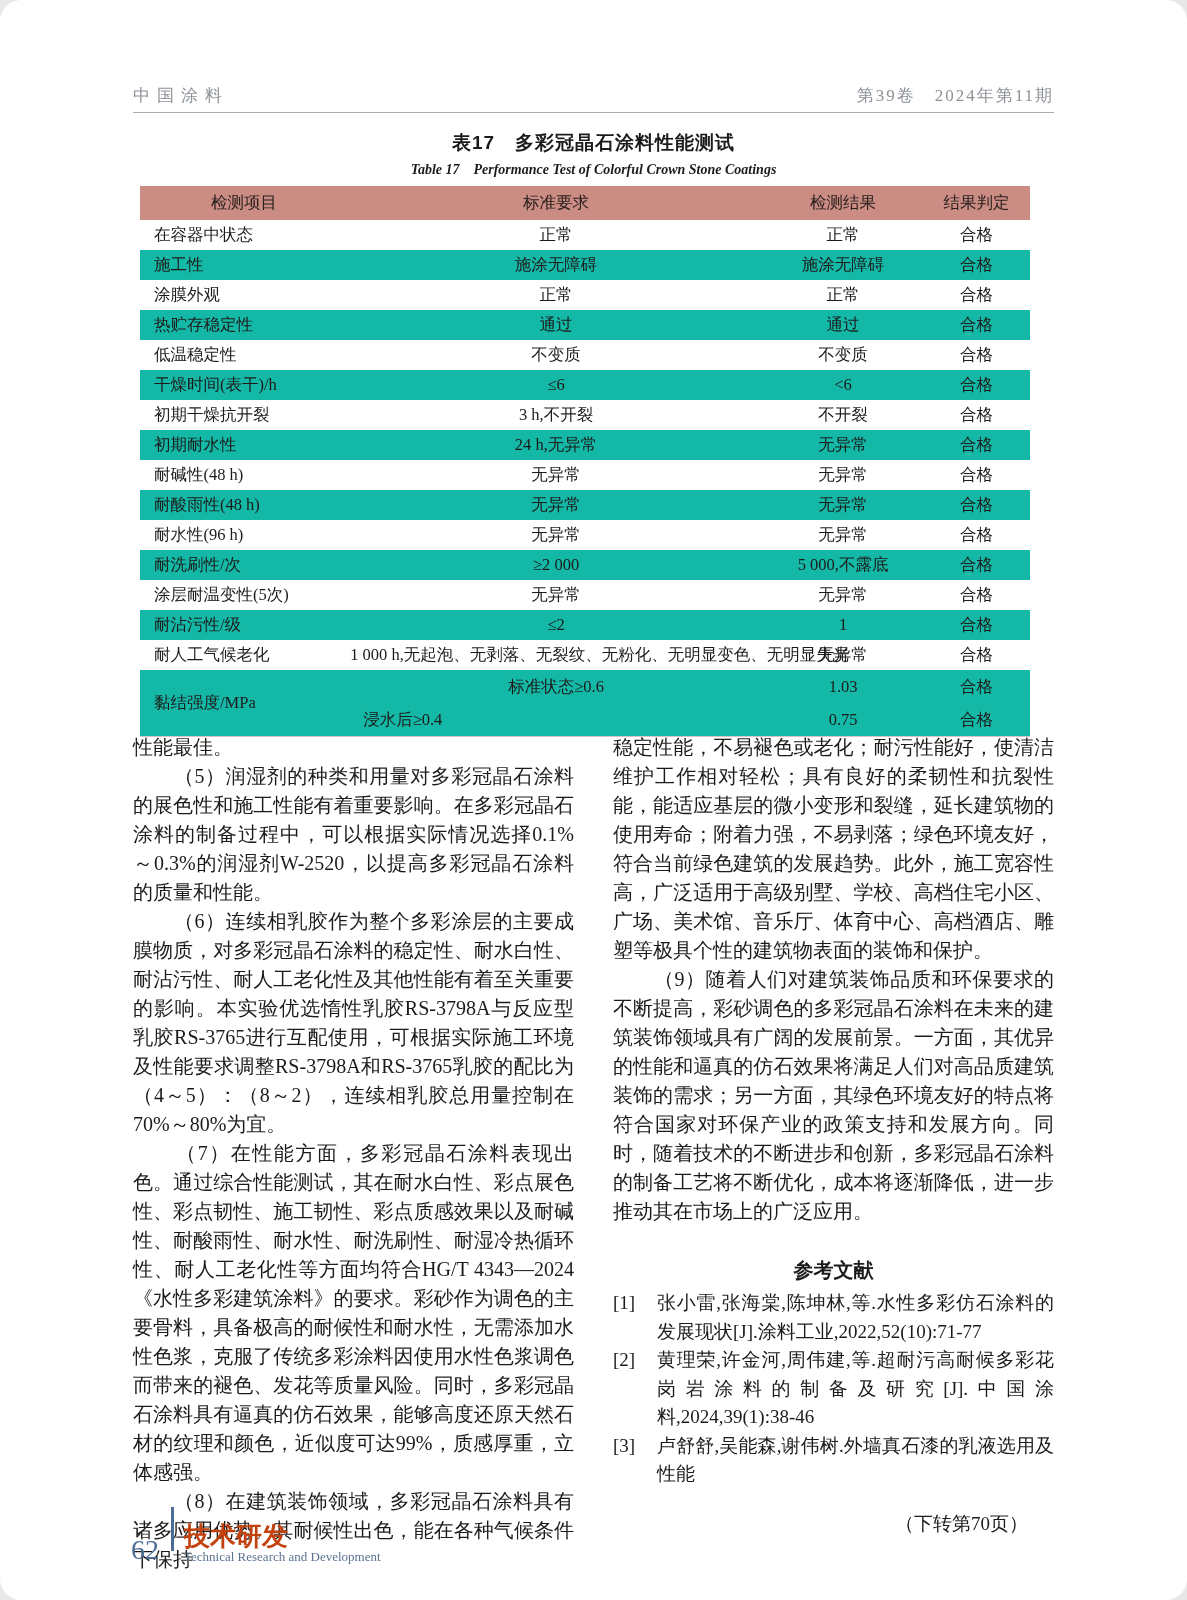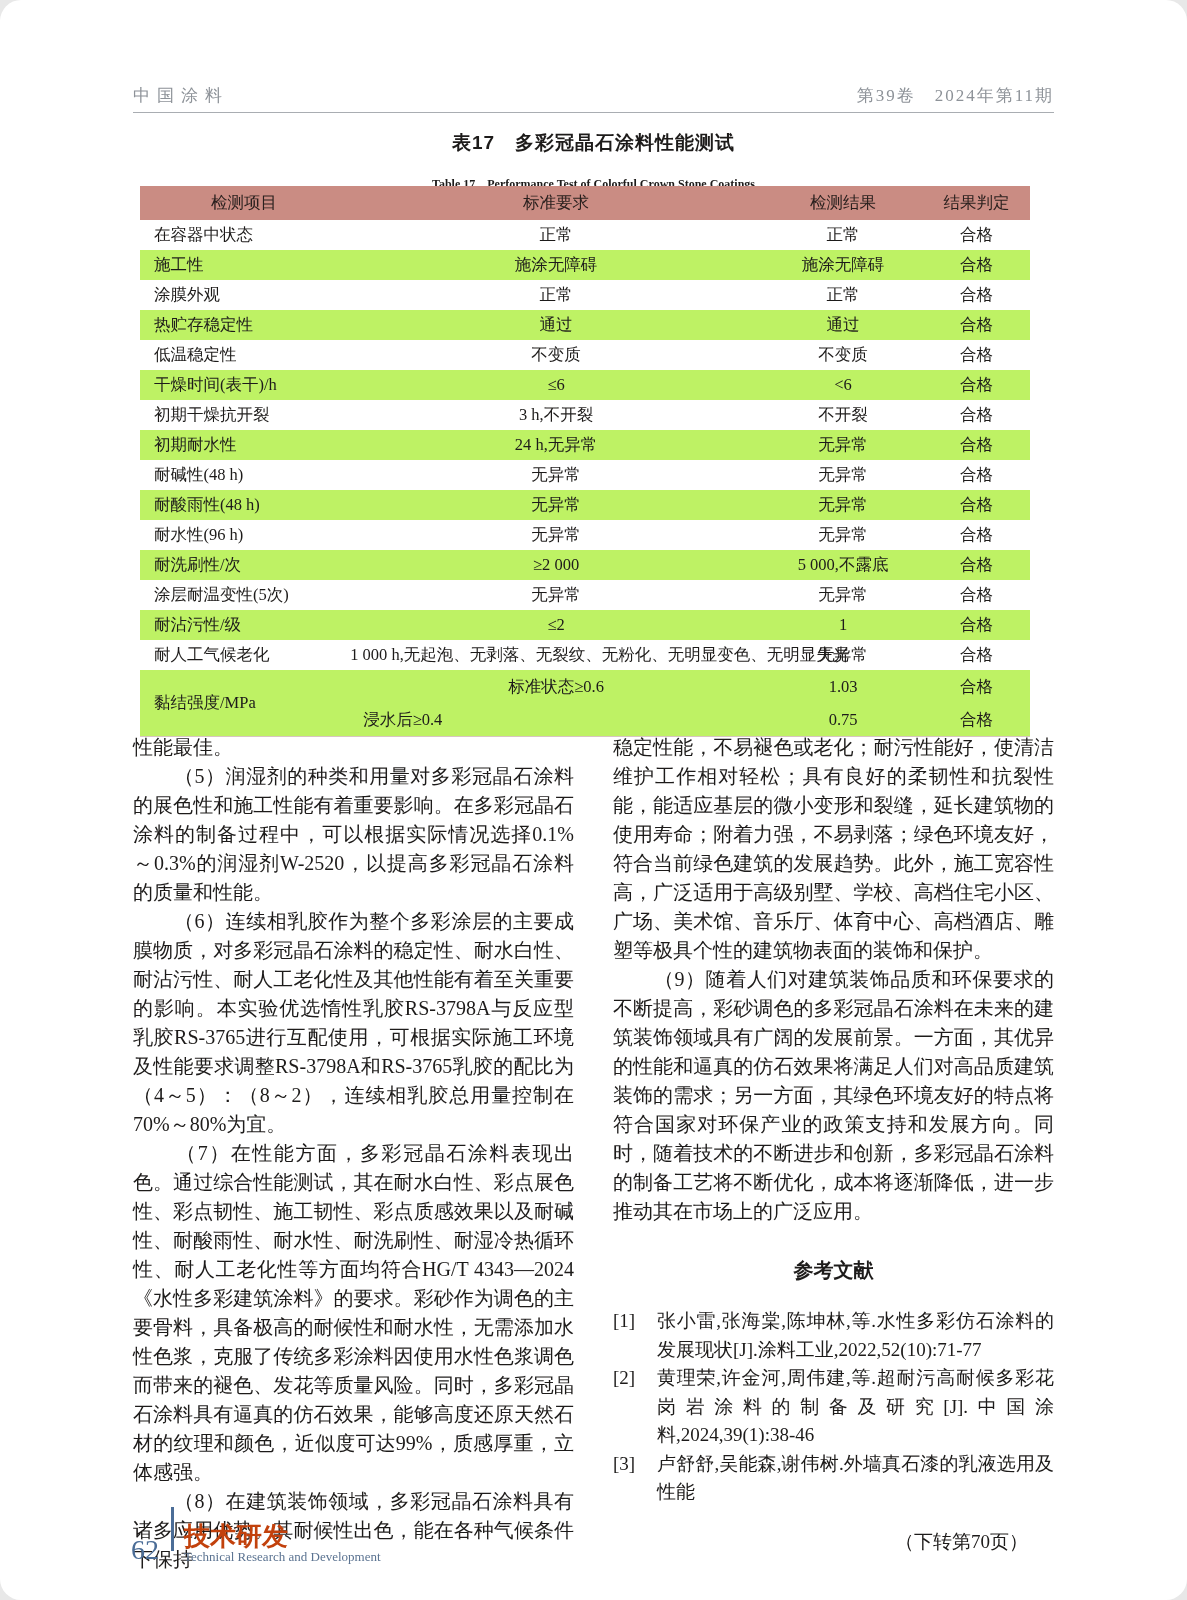--- a/index.html
+++ b/index.html
@@ -10,38 +10,38 @@
   }
   
   .jheader{position:absolute;left:133px;right:133px;top:84px;display:flex;justify-content:space-between;align-items:flex-end;
     font-size:17px;color:#8d9298;}
   .jname{letter-spacing:7px;}
   .jissue{letter-spacing:2px;}
   .hrule{position:absolute;left:133px;right:133px;top:112px;height:1px;background:#a9adb2;}
   
   .ttitles{position:absolute;left:0;right:0;top:130px;text-align:center;}
   .ttitle-zh{font-family:"Liberation Sans","DejaVu Sans",sans-serif;font-weight:bold;font-size:19px;letter-spacing:1px;}
-  .ttitle-en{font-weight:bold;font-size:12px;margin-top:20px;}
+  .ttitle-en{font-weight:bold;font-size:14px;margin-top:5px;font-style:italic;}
   
   table.perf{position:absolute;left:140px;top:186px;width:890px;border-collapse:collapse;table-layout:fixed;
     font-size:16.5px;border-bottom:1px solid #d8c5c0;}
   table.perf th{background:#ca8c83;font-weight:normal;height:32px;text-align:center;color:#2a201e;}
   table.perf td{height:28px;text-align:center;white-space:nowrap;overflow:visible;}
   table.perf td:first-child{text-align:left;padding-left:14px;}
   table.perf th:first-child{padding-left:0;}
-  table.perf tr.shaded td{background:#bef264;}
+  table.perf tr.shaded td{background:#14b8a6;}
   table.perf tr.mrow td{height:31px;}
   col.c1{width:23.5%;} col.c2{width:46.5%;} col.c3{width:18%;} col.c4{width:12%;}
   
   .columns{position:absolute;left:133px;top:733px;width:921px;display:flex;gap:39px;}
   .bodycol{width:446px;font-size:20px;line-height:29px;text-align:justify;}
   .bodycol p{margin:0;}
   
   .ref-heading{font-family:"Liberation Sans","DejaVu Sans",sans-serif;font-weight:bold;font-size:20px;
-    text-align:center;margin:30px 0 22px 0;}
+    text-align:center;margin:30px 0 4px 0;}
   .ref{display:flex;font-size:19px;line-height:28.5px;text-align:justify;}
   .ref .lbl{flex:0 0 44px;}
   .ref .txt{flex:1;}
   .cont-note{font-size:19px;text-align:right;padding-right:26px;margin-top:20px;}
   
   .pfooter{position:absolute;left:131px;top:1492px;display:flex;align-items:center;}
   .pnum{font-size:28px;color:#4b6d97;margin-right:12px;align-self:flex-end;}
   .fbar{width:3px;height:44px;background:#4b6d97;margin-right:10px;}
   .fsec-zh{font-family:"Liberation Sans","DejaVu Sans",sans-serif;font-weight:bold;font-size:26px;color:#c2410c;line-height:24px;margin-top:32px;}
   .fsec-en{font-size:13px;color:#5b7391;line-height:18px;}

